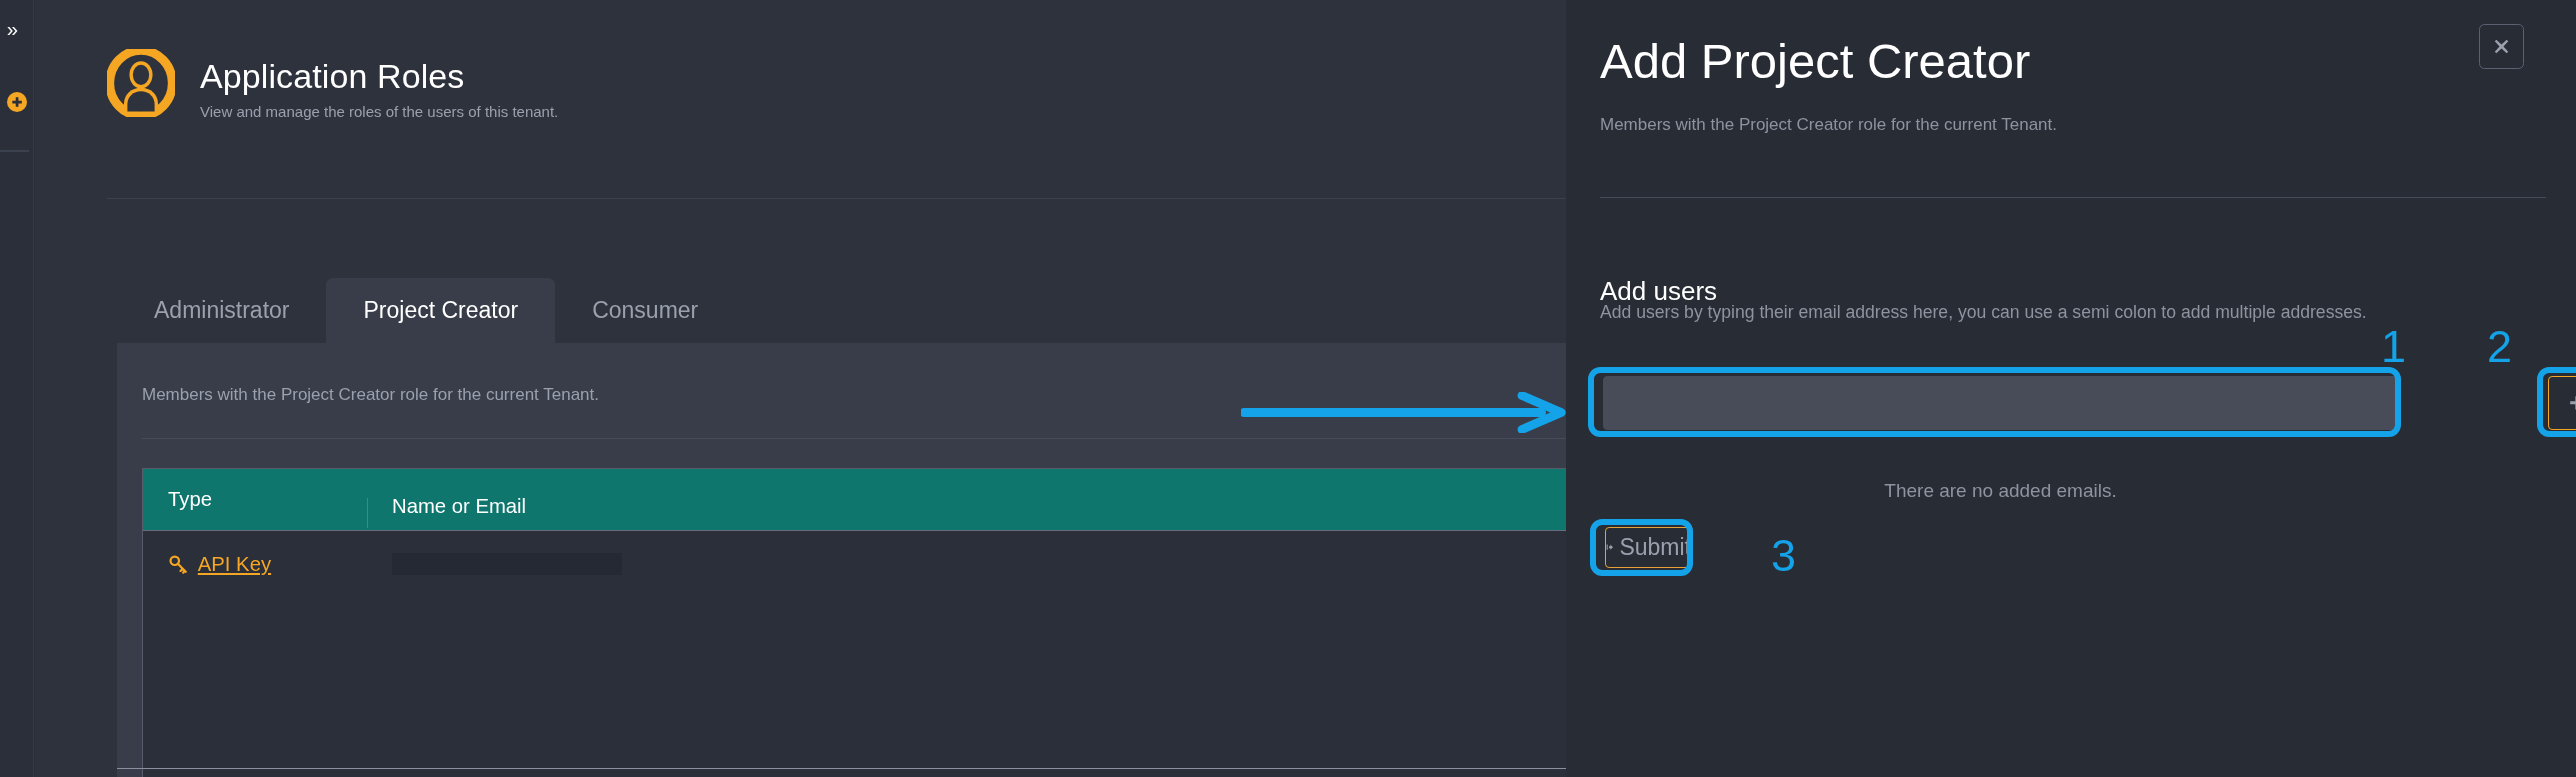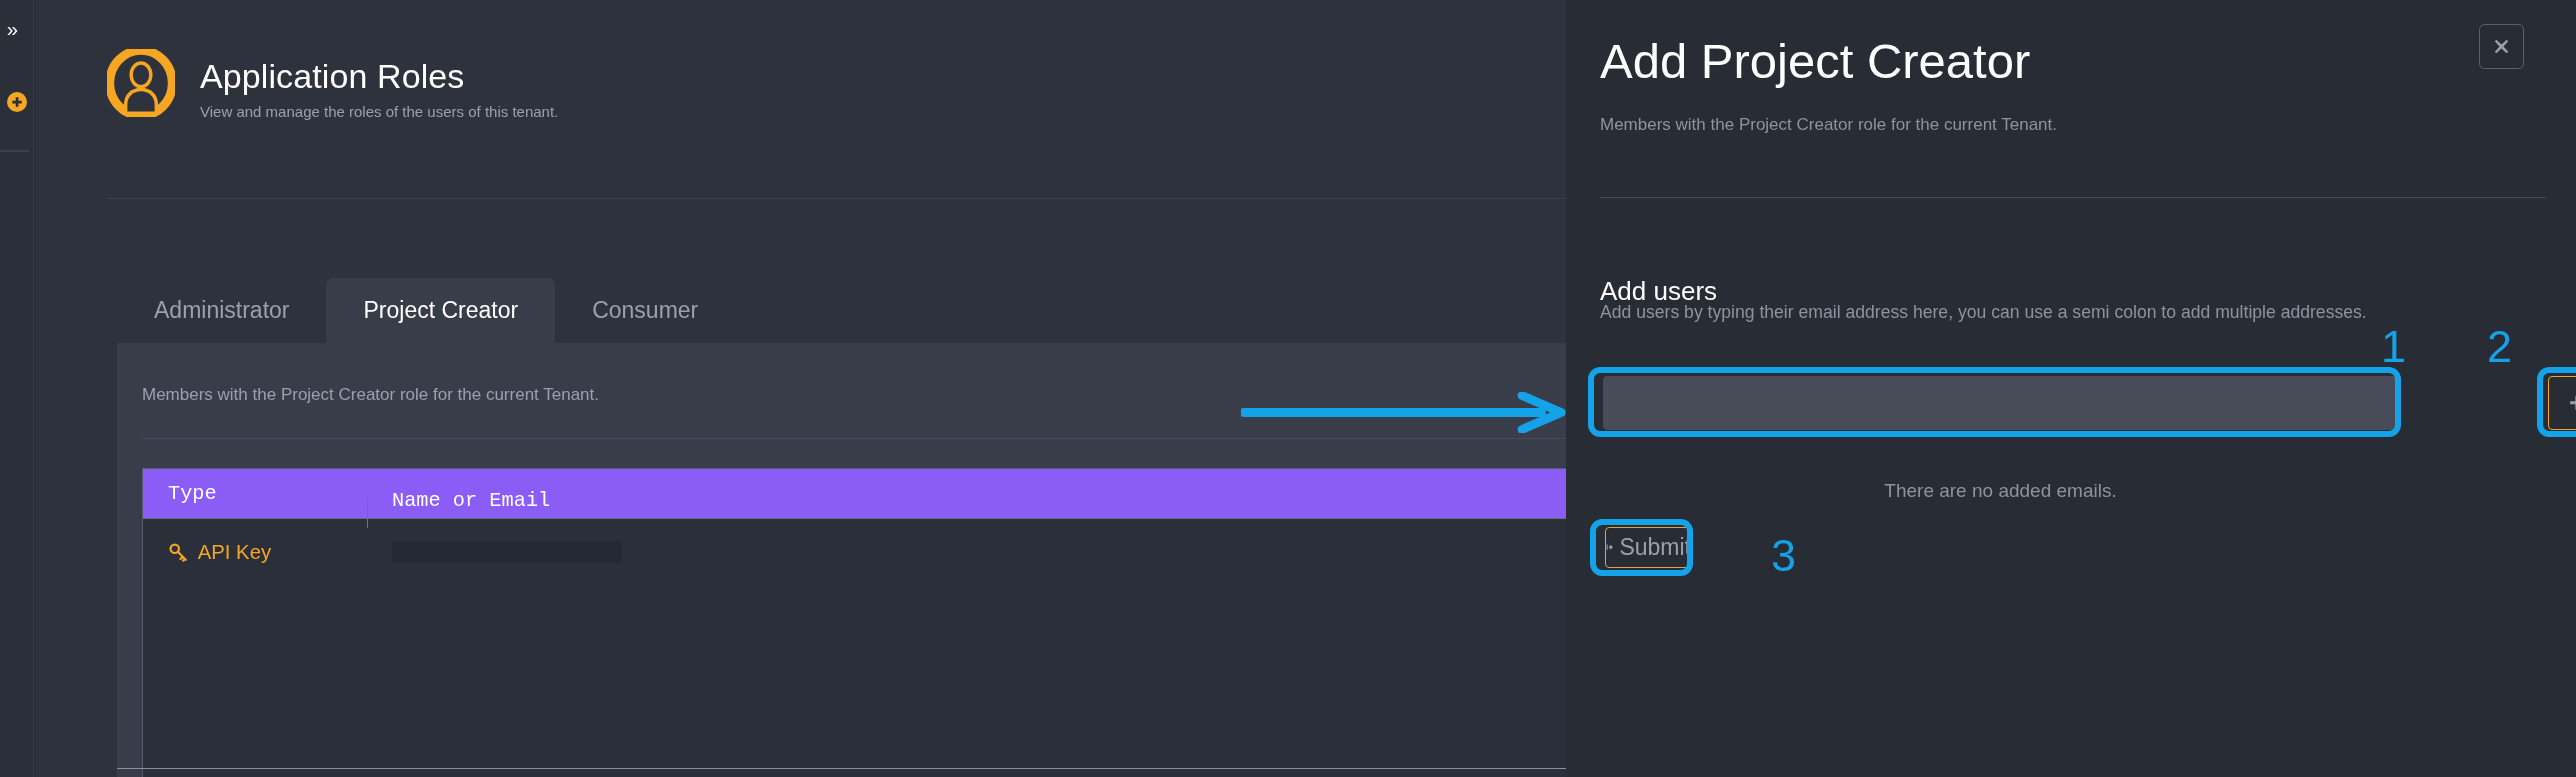--- a/index.html
+++ b/index.html
@@ -81,40 +81,39 @@
   }
 
   
   .table {
     position: absolute; left: 25px; top: 125px; width: 1459px; height: 309px;
     border: 0.7px solid #565c6b;
     border-bottom: none; border-right: none;
     background: #2b2f3a;
   }
   .thead {
-    display: flex; height: 50px; background: #8b5cf6;
+    display: flex; height: 62px; background: #0f766e;
     border-bottom: 0.7px solid #676d7c;
-    font-family: Liberation Mono, monospace;
   }
   .th {
     display: flex; align-items: center;
     font-size: 20.3px; color: #ffffff; padding-left: 25px;
     position: relative;
   }
   .th.col-type { width: 224px; }
   .th.col-name { flex: 1; margin-top: 13px; }
   .th.col-name:before {
     content: ""; position: absolute; left: 0; top: 16.3px;
     width: 0.7px; height: 30px; background: #6d7383;
   }
   .trow { display: flex; height: 66px; align-items: center; background: #2b2f3a; }
   .td { display: flex; align-items: center; padding-left: 25px; }
   .td.col-type { width: 224px; }
   .td.col-name { flex: 1; }
-  .type-cell { display: flex; align-items: center; color: #f5a623; font-size: 20.3px; }
+  .type-cell { display: flex; align-items: center; color: #f5a623; font-size: 20.3px; text-decoration: underline; }
   .key-icon { margin-right: 9.5px; display: block; }
   .redacted { width: 230px; height: 22.4px; background: #252933; }
   .tbody-fill { height: 179px; background: #2b2f3a; }
   .table-bottom-rule {
     position: absolute; left: 82px; top: 768px; width: 1483px; height: 1.4px;
     background: #8b90a0;
   }
 
   
   .panel {

